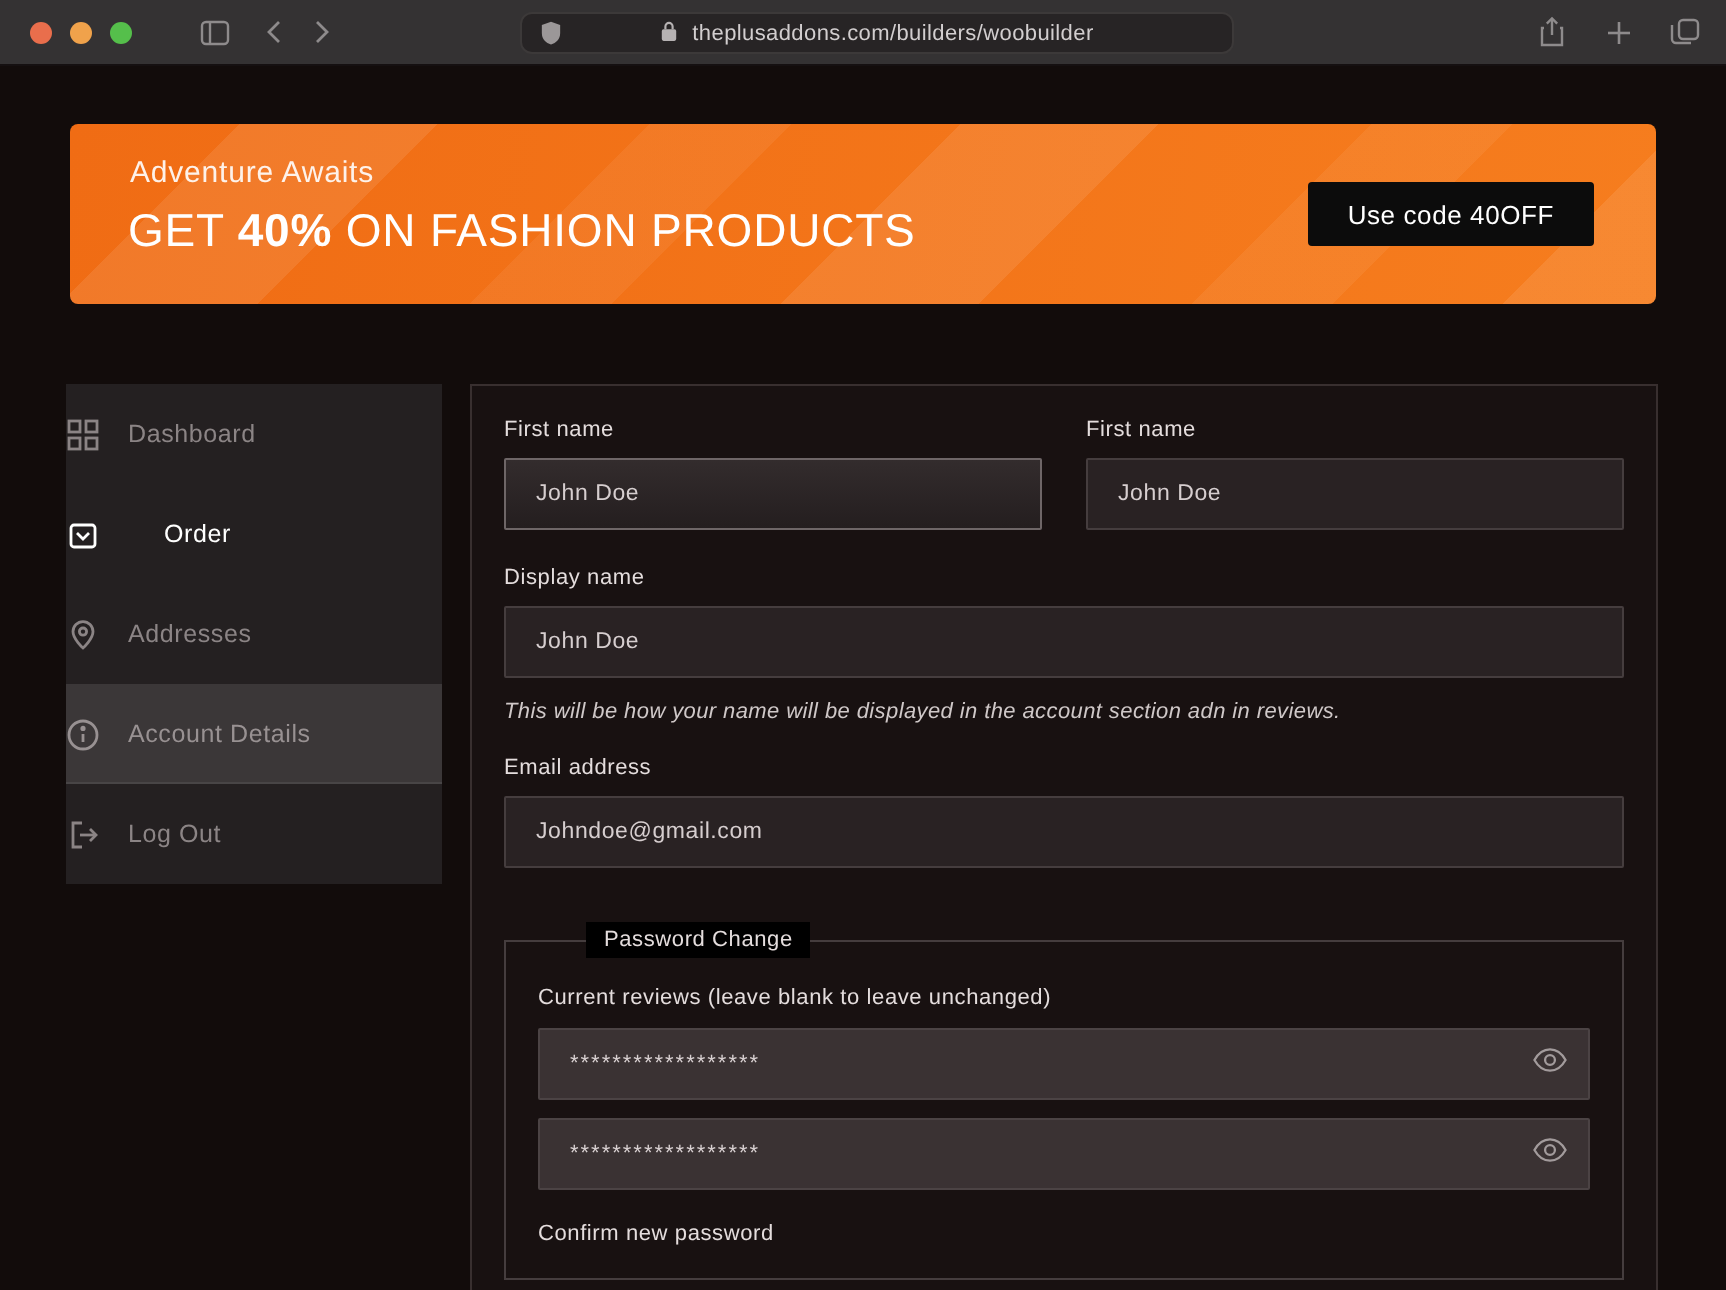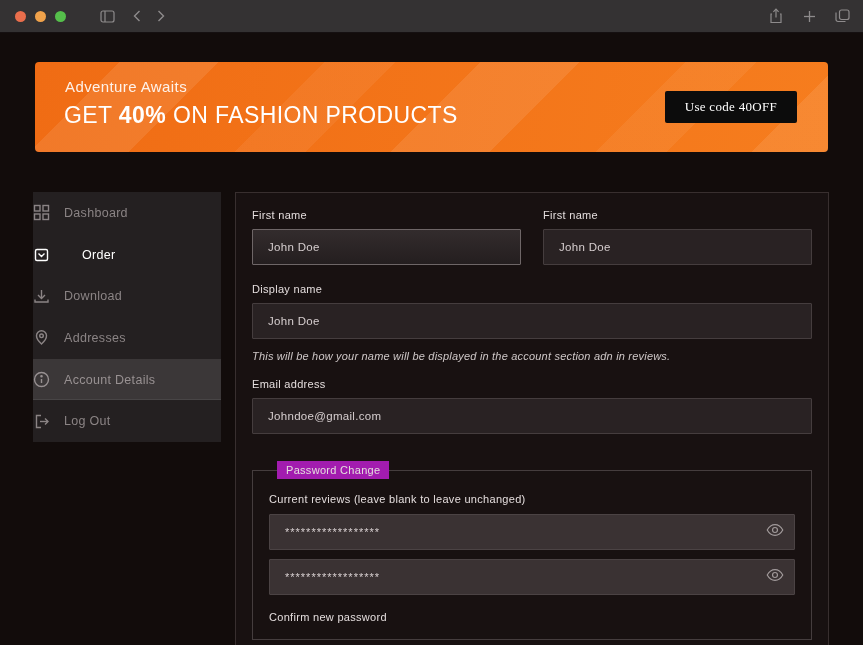--- a/index.html
+++ b/index.html
@@ -64,21 +64,21 @@
   }
   .banner-headline {
     position:absolute; left:29px; top:40px;
     font-size:23px; color:#ffffff; letter-spacing:0.4px; font-weight:400;
     white-space:nowrap;
   }
   .banner-headline .hl { font-weight:800; }
   .banner-btn {
     position:absolute; right:31px; top:29px; height:32px; padding:0 20px;
     background:#0c0c0c; color:#ffffff; border:none; border-radius:2px;
-    font-size:13px; letter-spacing:0.3px; font-family:Liberation Serif, serif; cursor:pointer;
+    font-size:13px; letter-spacing:0.3px; font-family:Liberation Sans, sans-serif; cursor:pointer;
   }
 
   
   .side-nav {
     position:absolute; left:33px; top:158px; width:188px; height:250px;
     background:#242021; display:flex; flex-direction:column;
   }
   .nav-item {
     flex:1; display:flex; align-items:center; gap:14px; 
     color:#8b8485; font-size:12.5px; letter-spacing:0.3px; cursor:pointer;
@@ -107,22 +107,22 @@
   }
   .mt18 { margin-top:18px; }
   .mt16 { margin-top:16px; }
   .note {
     margin-top:11px; font-size:11px; font-style:italic; color:#cfc8c8; letter-spacing:0.2px;
   }
   fieldset.pwd-box {
     margin-top:27px; border:1px solid #453d3e; padding:14px 16px 16px 16px;
   }
   fieldset.pwd-box legend {
-    margin-left:8px; padding:3px 9px; font-size:11px; color:#e4dddd;
-    background:#a21caf; letter-spacing:0.3px;
+    margin-left:24px; padding:3px 9px; font-size:11px; color:#e4dddd;
+    background:#000000; letter-spacing:0.3px;
   }
   .pwd-wrap { position:relative; }
   .pwd-input {
     display:block; width:100%; height:36px; margin-top:9px;
     background:#3a3233; border:1px solid #4b4344; border-radius:1px;
     color:#d8d0d1; font-size:11px; padding:0 34px 0 15px; letter-spacing:1px;
     font-family:inherit; outline:none;
   }
   .eye-btn {
     position:absolute; right:10px; bottom:9px; width:20px; height:20px;
@@ -149,20 +149,36 @@
     <svg width="8" height="12" viewBox="0 0 8 12" fill="none" stroke="currentColor" stroke-width="1.4">
       <polyline points="6.5,1 1.5,6 6.5,11"></polyline>
     </svg>
   </button>
   <button class="chrome-btn nav-fwd">
     <svg width="8" height="12" viewBox="0 0 8 12" fill="none" stroke="currentColor" stroke-width="1.4">
       <polyline points="1.5,1 6.5,6 1.5,11"></polyline>
     </svg>
   </button>
 
+  <div class="url-bar">
+    <span class="url-shield">
+      <svg width="11" height="13" viewBox="0 0 12 14" fill="currentColor">
+        <path d="M6 0.8 L11 2.6 V7 C11 10.4 8.8 12.4 6 13.3 C3.2 12.4 1 10.4 1 7 V2.6 Z"></path>
+      </svg>
+    </span>
+    <span class="url-center">
+      <span class="lock-icon">
+        <svg width="9" height="11" viewBox="0 0 10 12" fill="currentColor">
+          <rect x="1" y="5" width="8" height="6.5" rx="1"></rect>
+          <path d="M3 5V3.5a2 2 0 0 1 4 0V5" fill="none" stroke="currentColor" stroke-width="1.2"></path>
+        </svg>
+      </span>
+      <span class="url-text">theplusaddons.com/builders/woobuilder</span>
+    </span>
+  </div>
 
   <div class="right-btns">
     <button class="chrome-btn">
       <svg width="14" height="16" viewBox="0 0 14 16" fill="none" stroke="currentColor" stroke-width="1.2">
         <path d="M3 6 H2 V14.5 H12 V6 H11"></path>
           <line x1="7" y1="1.5" x2="7" y2="9.5"></line>
           <polyline points="4.4,3.8 7,1.2 9.6,3.8"></polyline>
       </svg>
     </button>
     <button class="chrome-btn">
@@ -205,30 +221,20 @@
         <svg width="17" height="17" viewBox="0 0 17 17" fill="none" stroke="currentColor" stroke-width="1.4">
           <rect x="2.5" y="3.5" width="12" height="11" rx="1.5"></rect>
           <polyline points="5.5,7.5 8.5,10.5 11.5,7.5"></polyline>
         </svg>
       </span>
       <span>Order</span>
     </div>
     <div class="nav-item">
       <span class="ni-icon">
         <svg width="17" height="17" viewBox="0 0 17 17" fill="none" stroke="currentColor" stroke-width="1.4">
-          <line x1="8.5" y1="2" x2="8.5" y2="10"></line>
-            <polyline points="5,7 8.5,10.5 12,7"></polyline>
-          <path d="M2 11.5 V14 H15 V11.5"></path>
-        </svg>
-      </span>
-      <span>Download</span>
-    </div>
-    <div class="nav-item">
-      <span class="ni-icon">
-        <svg width="17" height="17" viewBox="0 0 17 17" fill="none" stroke="currentColor" stroke-width="1.4">
           <path d="M8.5 15 C8.5 15 13.5 10.6 13.5 6.8 A5 5 0 1 0 3.5 6.8 C3.5 10.6 8.5 15 8.5 15 Z"></path>
           <circle cx="8.5" cy="6.8" r="1.8"></circle>
         </svg>
       </span>
       <span>Addresses</span>
     </div>
     <div class="nav-item active">
       <span class="ni-icon">
         <svg width="17" height="17" viewBox="0 0 17 17" fill="none" stroke="currentColor" stroke-width="1.4">
           <circle cx="8.5" cy="8.5" r="7"></circle>

